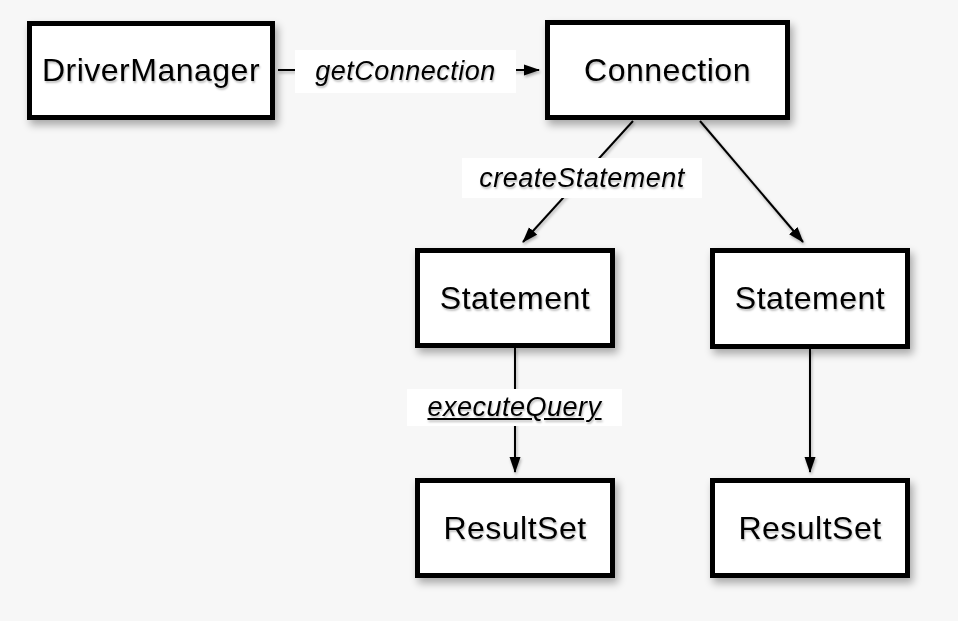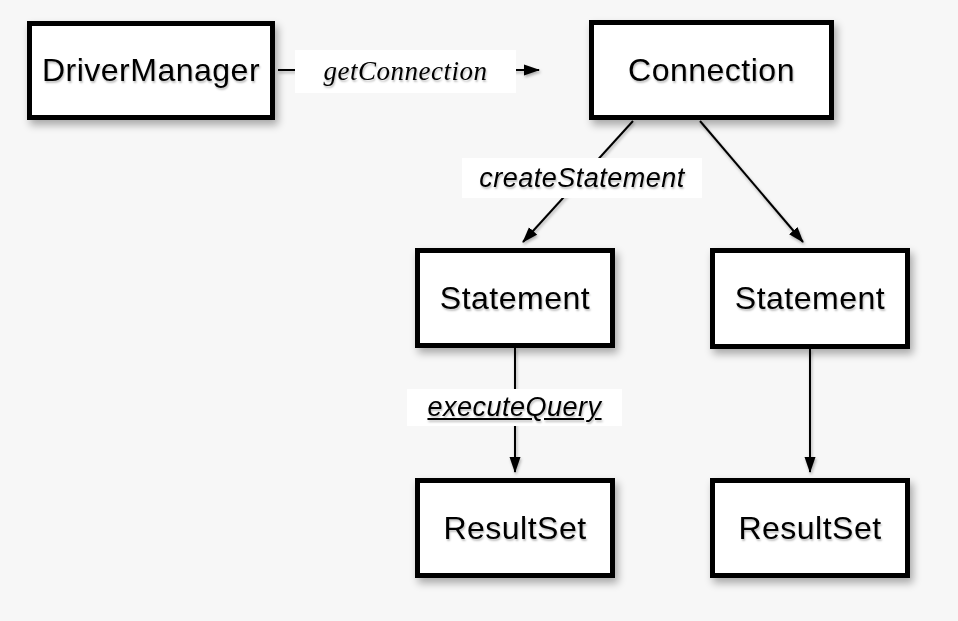--- a/index.html
+++ b/index.html
@@ -75,39 +75,39 @@
     <line x1="633" y1="121" x2="523" y2="242" marker-end="url(#arrow)"></line>
     <line x1="700" y1="121" x2="803" y2="242" marker-end="url(#arrow)"></line>
     <line x1="515" y1="348" x2="515" y2="472" marker-end="url(#arrow)"></line>
     <line x1="810" y1="349" x2="810" y2="472" marker-end="url(#arrow)"></line>
   </svg>
 
   <div class="node" style="left:27px;  top:21px;  width:248px; height:99px;">
     <span>DriverManager</span>
   </div>
 
-  <div class="node" style="left:545px; top:20px;  width:245px; height:100px;margin-left:44px;">
+  <div class="node" style="left:545px; top:20px;  width:245px; height:100px;">
     <span>Connection</span>
   </div>
 
   <div class="node" style="left:415px; top:248px; width:200px; height:100px;">
     <span>Statement</span>
   </div>
 
   <div class="node" style="left:710px; top:248px; width:200px; height:101px;">
     <span>Statement</span>
   </div>
 
   <div class="node" style="left:415px; top:478px; width:200px; height:100px;">
     <span>ResultSet</span>
   </div>
 
   <div class="node" style="left:710px; top:478px; width:200px; height:100px;">
     <span>ResultSet</span>
   </div>
 
-  <div class="edge-label" style="left:295px; top:50px;  width:221px; height:43px;font-family:Liberation Serif, serif;">getConnection</div>
+  <div class="edge-label" style="left:295px; top:50px;  width:221px; height:43px;">getConnection</div>
 
   <div class="edge-label" style="left:462px; top:158px; width:240px; height:40px;">createStatement</div>
 
   <div class="edge-label" style="left:407px; top:389px; width:215px; height:37px;text-decoration:underline;">executeQuery</div>
 
 </div>
 
 </body></html>

